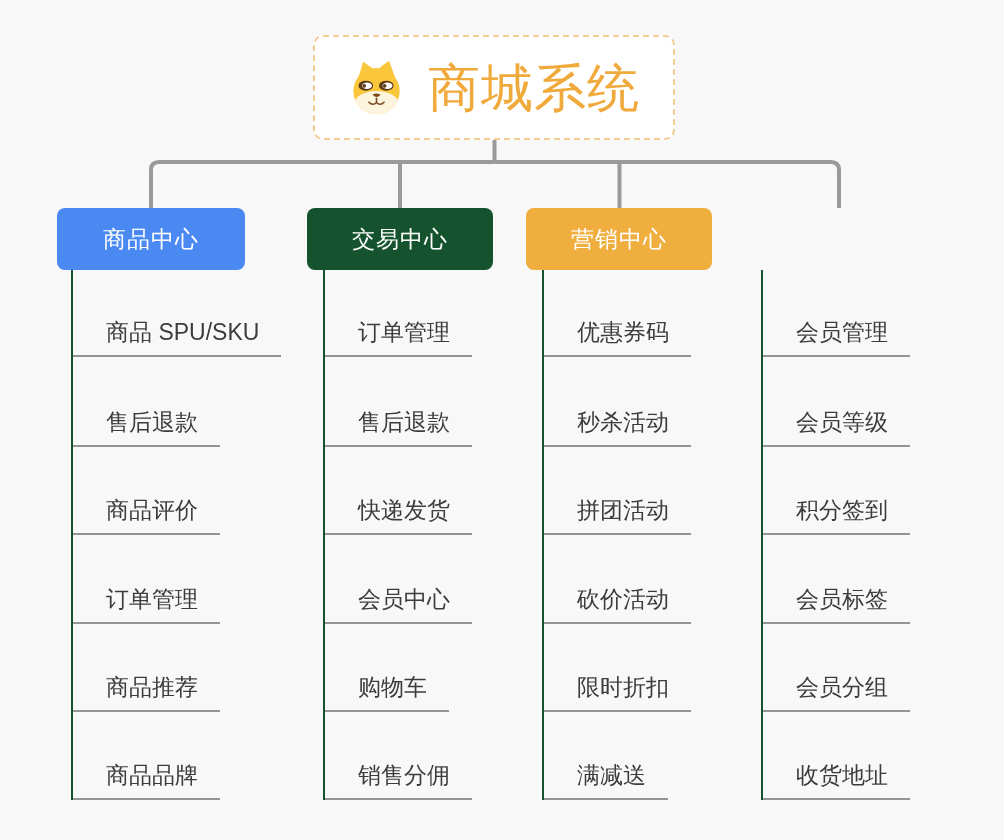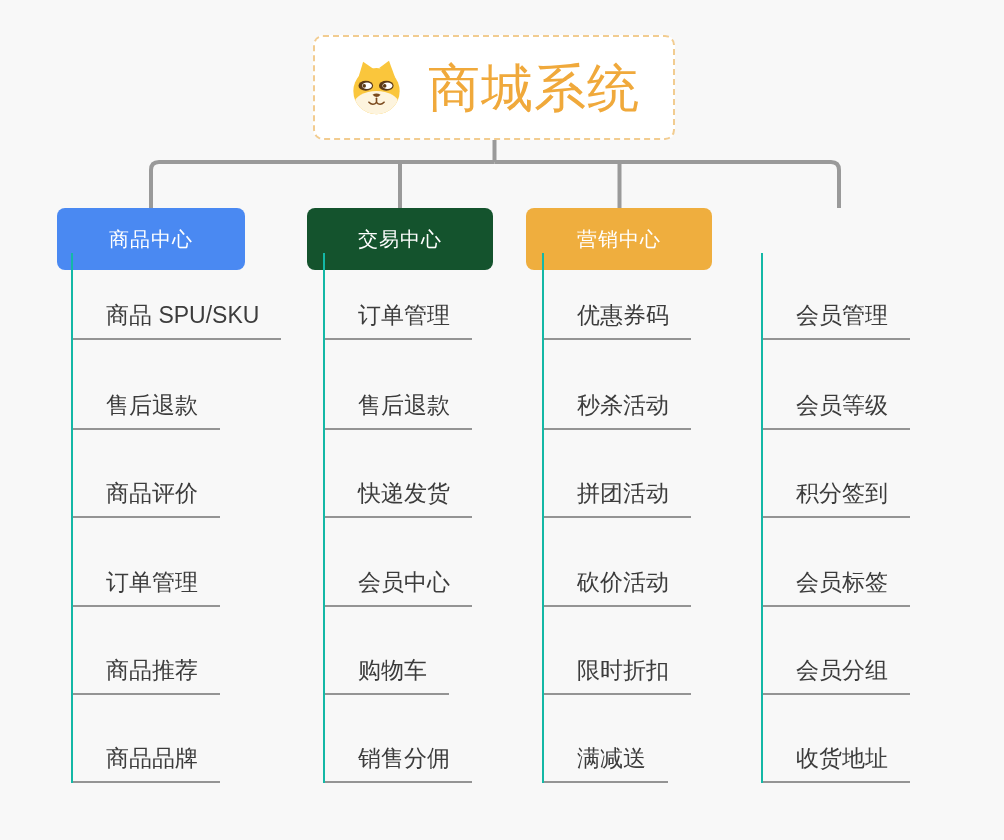--- a/index.html
+++ b/index.html
@@ -40,32 +40,32 @@
   }
   
   .branch{
     position:absolute;top:208px;height:62px;
     border-radius:8px;
     display:flex;align-items:center;justify-content:center;
     cursor:pointer;
   }
   .branch-label{
     color:#ffffff;
-    font-size:20px;
+    font-size:23px;
     letter-spacing:1px;
     white-space:nowrap;
   }
   .branch-1{left:57px;width:188px;}
   .branch-2{left:307px;width:186px;}
   .branch-3{left:526px;width:186px;}
   .branch-4{left:745px;width:188px;}
   
   .column{
-    position:absolute;top:253px;height:530px;
-    border-left:2px solid #14b8a6;
+    position:absolute;top:270px;height:530px;
+    border-left:2px solid #14532d;
   }
   .col-1{left:71px;}
   .col-2{left:323px;}
   .col-3{left:542px;}
   .col-4{left:761px;}
   .subnode{
     position:absolute;left:0;
     white-space:nowrap;
     font-size:23px;
     line-height:30px;

